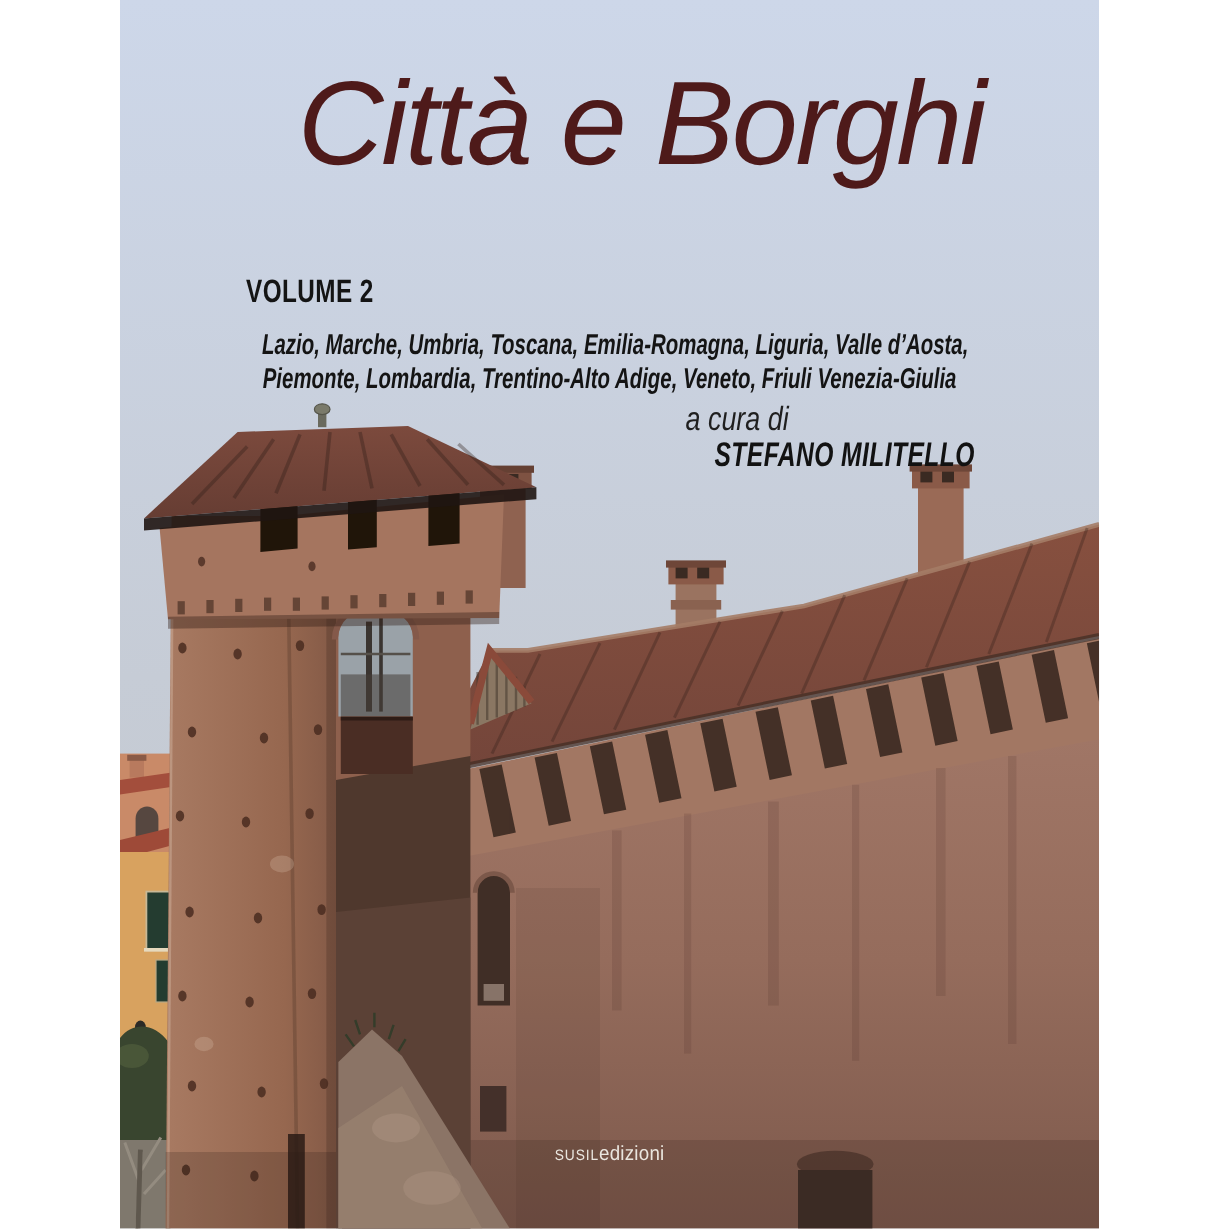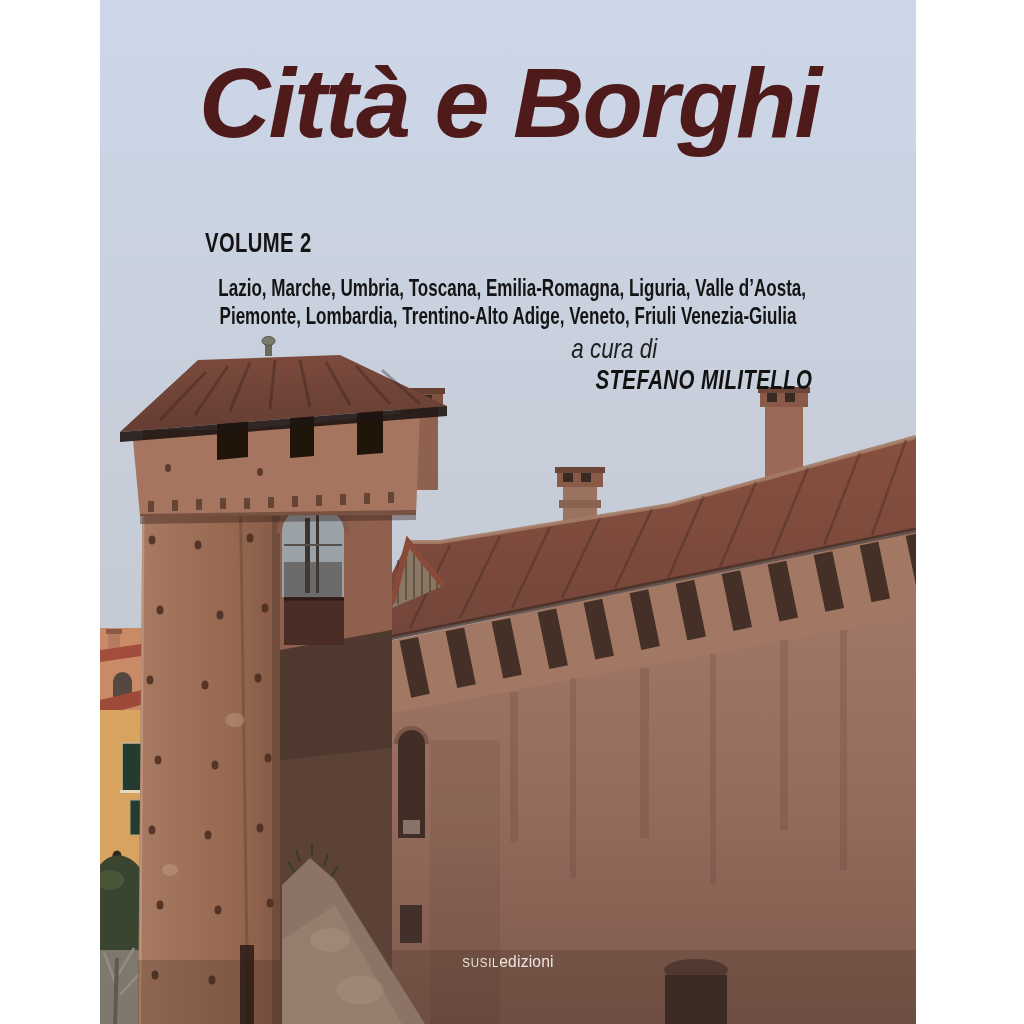--- a/index.html
+++ b/index.html
@@ -15,30 +15,30 @@
   .margin{position:absolute;top:0;height:1024px;background:#ffffff;}
   .margin.left{left:0;width:100px;}
   .margin.right{left:916px;width:108px;}
   .cover{
     position:absolute;left:100px;top:0;width:816px;height:1024px;overflow:hidden;
   }
   .cover svg{position:absolute;left:0;top:0;}
   .txt{position:absolute;white-space:nowrap;}
   .title{
     right:96px;top:58px;text-align:right;
-    font-size:99px;line-height:90px;font-weight:bold;font-style:italic;
+    font-size:99px;line-height:90px;font-weight:normal;font-style:italic;
     letter-spacing:-2px;color:var(--title-color);
   }
   .volume{
     left:105px;top:228px;font-size:27px;font-weight:bold;color:var(--body-text);
     transform:scaleX(.75);transform-origin:left center;letter-spacing:.5px;
   }
   .regions{
     left:0;width:816px;top:274px;text-align:center;
-    font-size:24px;line-height:28px;font-weight:bold;
+    font-size:24px;line-height:28px;font-weight:bold;font-style:italic;
     color:var(--body-text);
   }
   .regions .rline{transform:scaleX(.71);transform-origin:center;white-space:nowrap;}
   .curator{right:104px;top:334px;text-align:left;color:var(--body-text);}
   .curator .label{
     font-style:italic;font-size:28px;line-height:30px;font-weight:normal;color:#1f1f1f;
     transform:scaleX(.8);transform-origin:right center;
   }
   .curator .name{
     font-style:italic;font-size:28.5px;line-height:30px;font-weight:bold;color:#121212;

